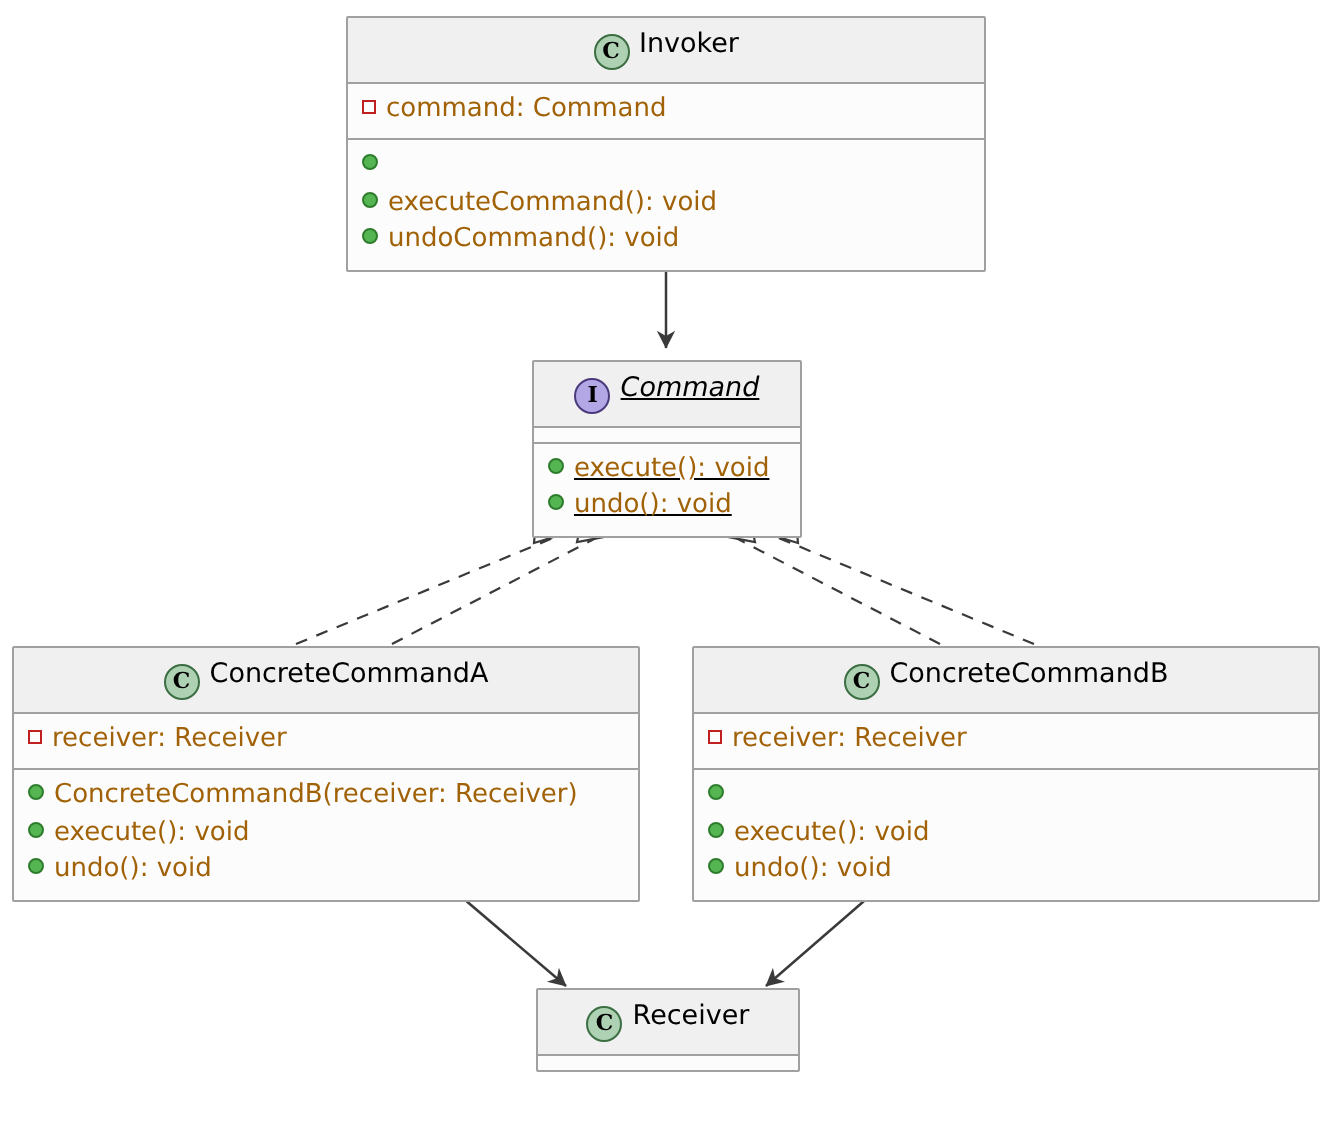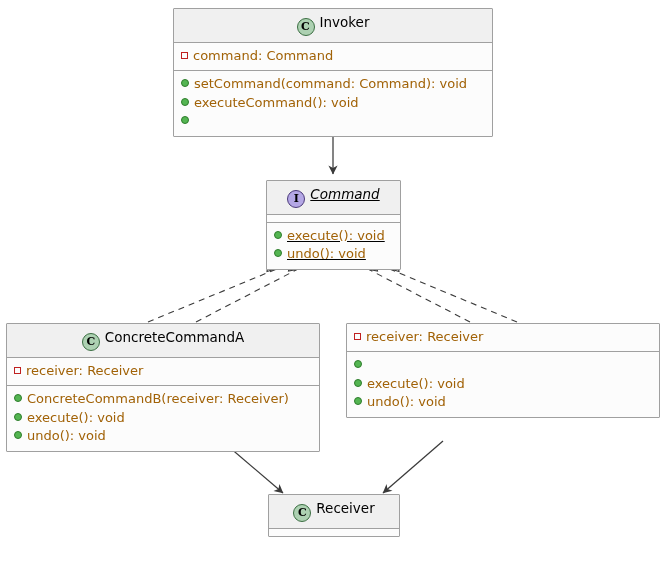--- a/index.html
+++ b/index.html
@@ -169,87 +169,90 @@
     <div class="uml-header">
       <span class="type-icon class-icon">C</span><span class="type-name">Invoker</span>
     </div>
     <div class="uml-compartment">
       <span class="uml-row">
         <span class="vis private-field"></span><span class="member-text">command: Command</span>
       </span>
     </div>
     <div class="uml-compartment divider">
       <span class="uml-row">
-        <span class="vis public-method"></span><span class="member-text">setCommand(command: Command): void</span>
+        <span class="vis public-method"></span>
       </span>
       <span class="uml-row">
         <span class="vis public-method"></span><span class="member-text">executeCommand(): void</span>
       </span>
       <span class="uml-row">
+        <span class="vis public-method"></span><span class="member-text">undoCommand(): void</span>
+      </span>
+    </div>
+  </div>
+
+  <div class="uml-class" style="left:266px; top:180px; width:135px;text-decoration:underline;">
+    <div class="uml-header">
+      <span class="type-icon interface-icon">I</span><span class="type-name abstract">Command</span>
+    </div>
+    <div class="uml-compartment empty"></div>
+    <div class="uml-compartment divider">
+      <span class="uml-row">
+        <span class="vis public-method"></span><span class="member-text">execute(): void</span>
+      </span>
+      <span class="uml-row">
+        <span class="vis public-method"></span><span class="member-text">undo(): void</span>
+      </span>
+    </div>
+  </div>
+
+  <div class="uml-class" style="left:6px; top:323px; width:314px;">
+    <div class="uml-header">
+      <span class="type-icon class-icon">C</span><span class="type-name">ConcreteCommandA</span>
+    </div>
+    <div class="uml-compartment">
+      <span class="uml-row">
+        <span class="vis private-field"></span><span class="member-text">receiver: Receiver</span>
+      </span>
+    </div>
+    <div class="uml-compartment divider">
+      <span class="uml-row">
+        <span class="vis public-method"></span><span class="member-text">ConcreteCommandB(receiver: Receiver)</span>
+      </span>
+      <span class="uml-row">
+        <span class="vis public-method"></span><span class="member-text">execute(): void</span>
+      </span>
+      <span class="uml-row">
+        <span class="vis public-method"></span><span class="member-text">undo(): void</span>
+      </span>
+    </div>
+  </div>
+
+  <div class="uml-class" style="left:346px; top:323px; width:314px;">
+    <div class="uml-header">
+      <span class="type-icon class-icon">C</span><span class="type-name">ConcreteCommandB</span>
+    </div>
+    <div class="uml-compartment">
+      <span class="uml-row">
+        <span class="vis private-field"></span><span class="member-text">receiver: Receiver</span>
+      </span>
+    </div>
+    <div class="uml-compartment divider">
+      <span class="uml-row">
         <span class="vis public-method"></span>
       </span>
-    </div>
-  </div>
-
-  <div class="uml-class" style="left:266px; top:180px; width:135px;text-decoration:underline;">
-    <div class="uml-header">
-      <span class="type-icon interface-icon">I</span><span class="type-name abstract">Command</span>
+      <span class="uml-row">
+        <span class="vis public-method"></span><span class="member-text">execute(): void</span>
+      </span>
+      <span class="uml-row">
+        <span class="vis public-method"></span><span class="member-text">undo(): void</span>
+      </span>
+    </div>
+  </div>
+
+  <div class="uml-class" style="left:268px; top:494px; width:132px;">
+    <div class="uml-header">
+      <span class="type-icon class-icon">C</span><span class="type-name">Receiver</span>
     </div>
     <div class="uml-compartment empty"></div>
-    <div class="uml-compartment divider">
-      <span class="uml-row">
-        <span class="vis public-method"></span><span class="member-text">execute(): void</span>
-      </span>
-      <span class="uml-row">
-        <span class="vis public-method"></span><span class="member-text">undo(): void</span>
-      </span>
-    </div>
-  </div>
-
-  <div class="uml-class" style="left:6px; top:323px; width:314px;">
-    <div class="uml-header">
-      <span class="type-icon class-icon">C</span><span class="type-name">ConcreteCommandA</span>
-    </div>
-    <div class="uml-compartment">
-      <span class="uml-row">
-        <span class="vis private-field"></span><span class="member-text">receiver: Receiver</span>
-      </span>
-    </div>
-    <div class="uml-compartment divider">
-      <span class="uml-row">
-        <span class="vis public-method"></span><span class="member-text">ConcreteCommandB(receiver: Receiver)</span>
-      </span>
-      <span class="uml-row">
-        <span class="vis public-method"></span><span class="member-text">execute(): void</span>
-      </span>
-      <span class="uml-row">
-        <span class="vis public-method"></span><span class="member-text">undo(): void</span>
-      </span>
-    </div>
-  </div>
-
-  <div class="uml-class" style="left:346px; top:323px; width:314px;">
-    <div class="uml-compartment">
-      <span class="uml-row">
-        <span class="vis private-field"></span><span class="member-text">receiver: Receiver</span>
-      </span>
-    </div>
-    <div class="uml-compartment divider">
-      <span class="uml-row">
-        <span class="vis public-method"></span>
-      </span>
-      <span class="uml-row">
-        <span class="vis public-method"></span><span class="member-text">execute(): void</span>
-      </span>
-      <span class="uml-row">
-        <span class="vis public-method"></span><span class="member-text">undo(): void</span>
-      </span>
-    </div>
-  </div>
-
-  <div class="uml-class" style="left:268px; top:494px; width:132px;">
-    <div class="uml-header">
-      <span class="type-icon class-icon">C</span><span class="type-name">Receiver</span>
-    </div>
-    <div class="uml-compartment empty"></div>
   </div>
 
 </div>
 
 </body></html>

